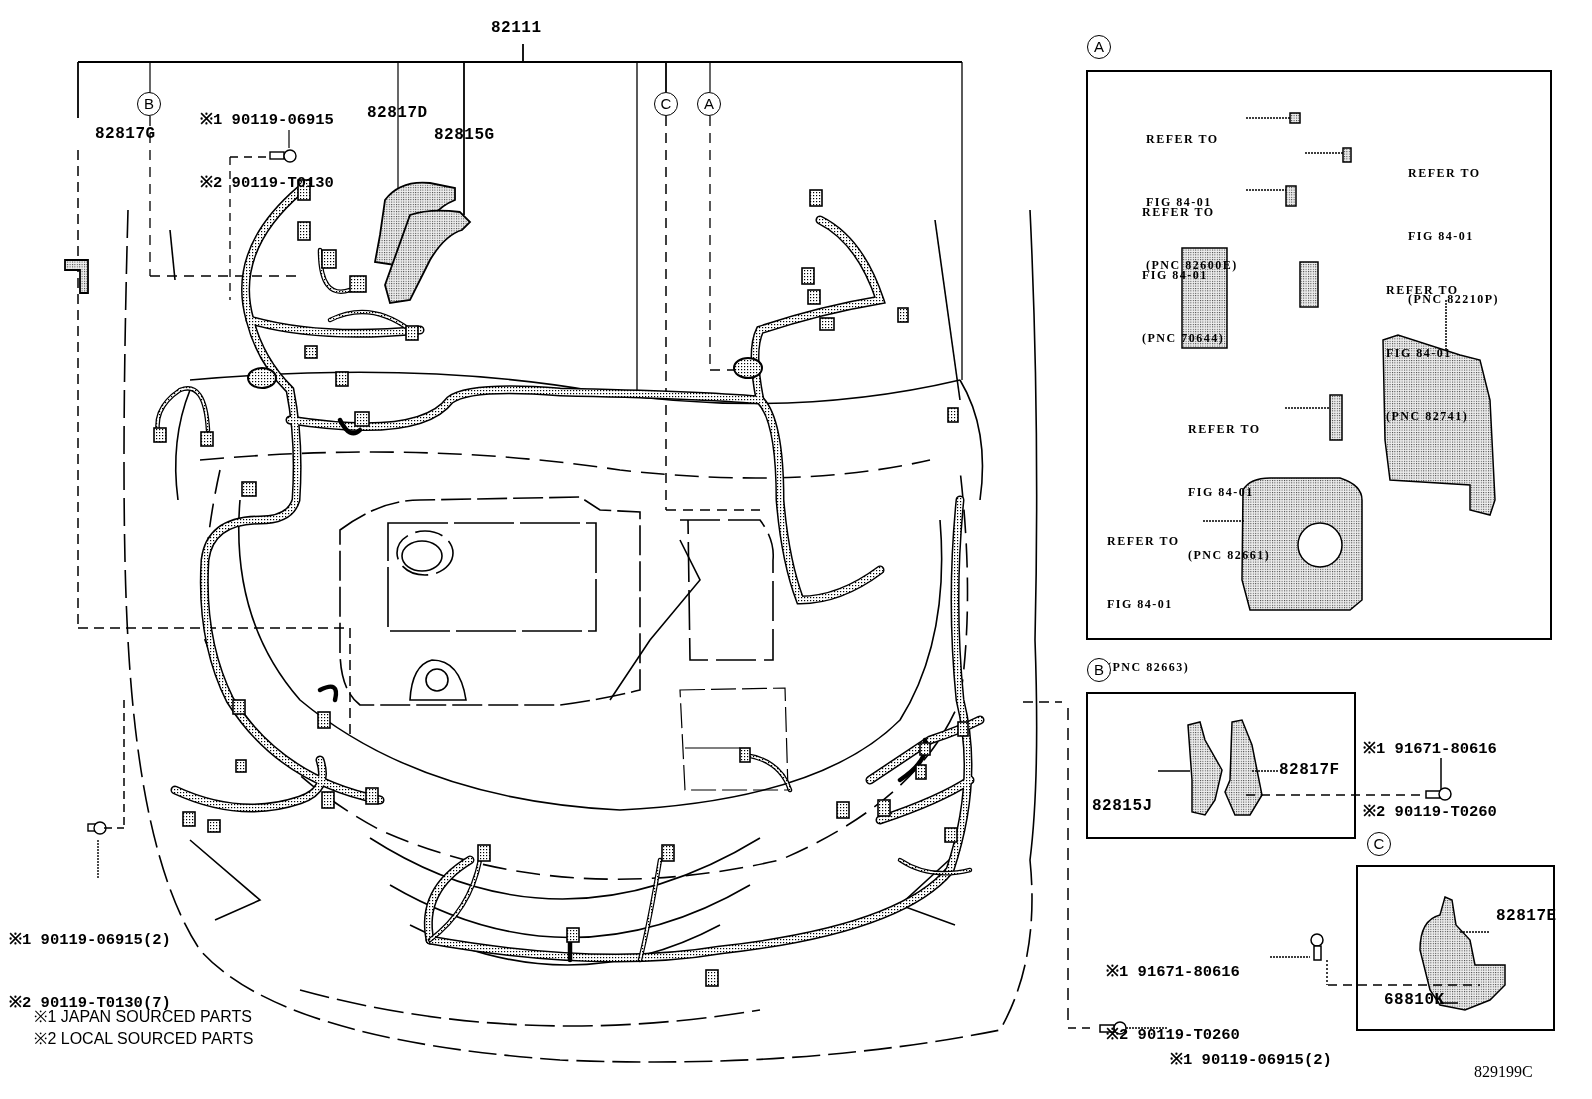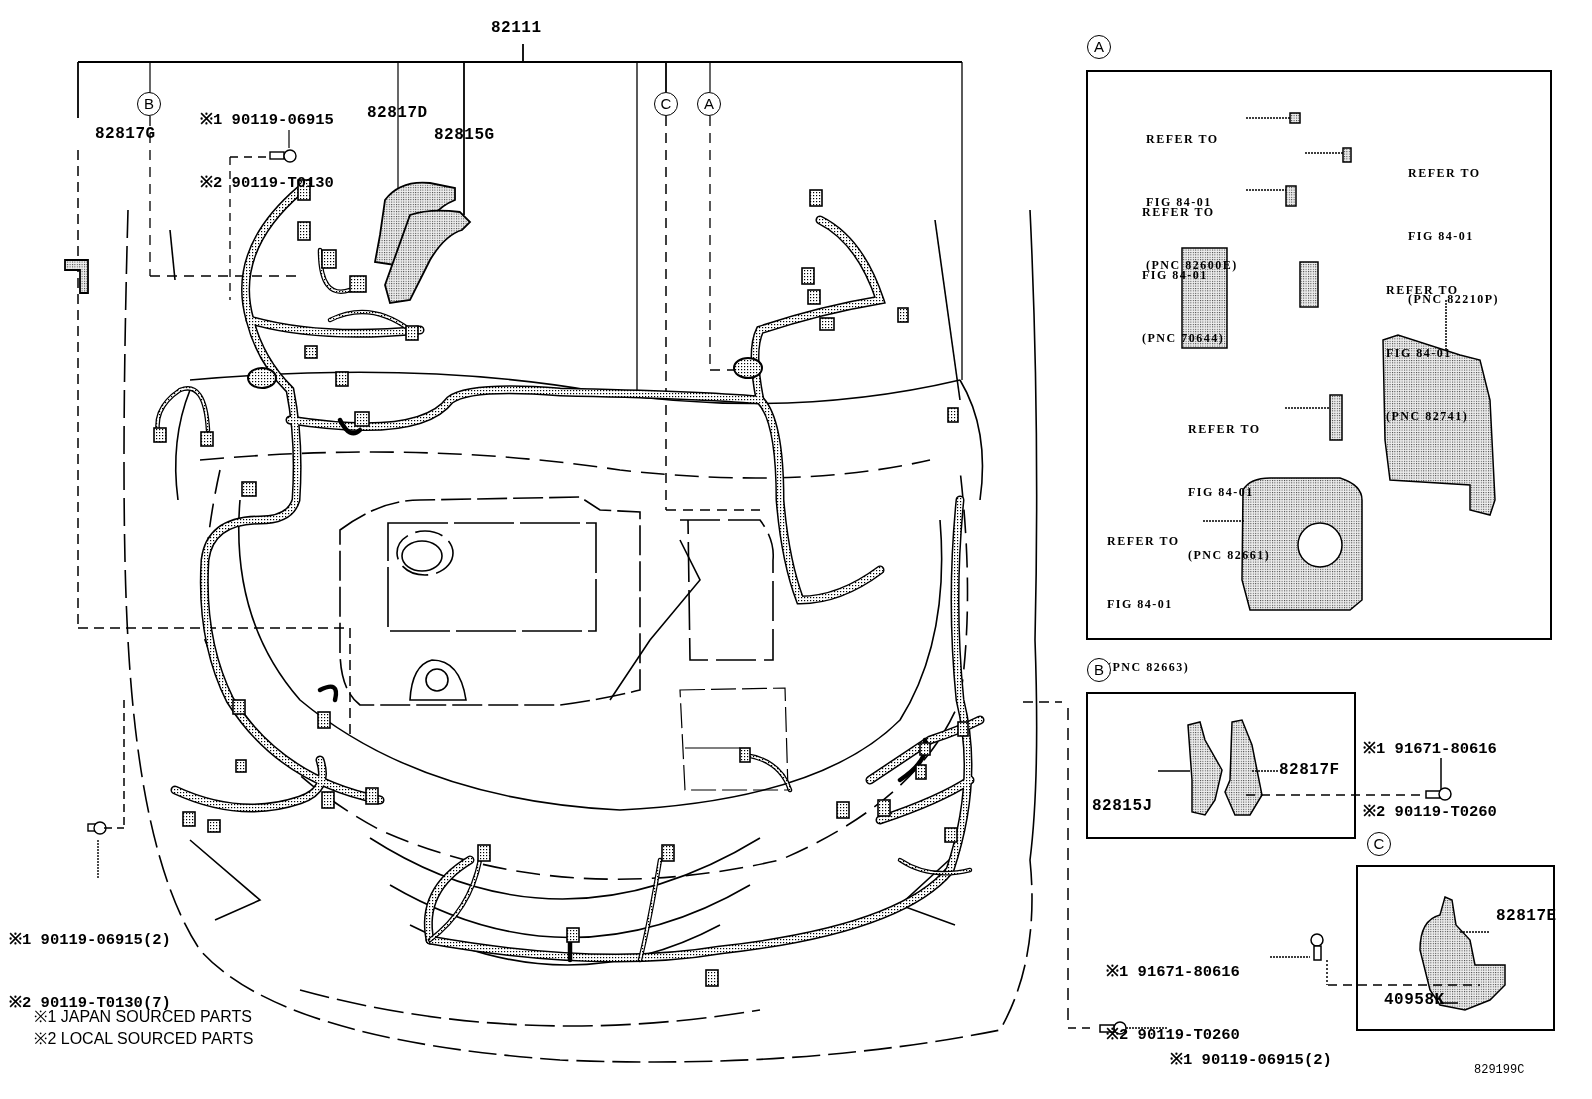--- a/index.html
+++ b/index.html
@@ -3,21 +3,21 @@
 <meta charset="utf-8">
 <style>
   html, body { margin: 0; padding: 0; background: #ffffff; }
   body { width: 1592px; height: 1099px; position: relative; overflow: hidden; font-family: "DejaVu Sans Mono", monospace; color: #000; }
   svg.diagram { position: absolute; left: 0; top: 0; width: 1592px; height: 1099px; }
   .lbl { position: absolute; font-family: "Liberation Mono", "DejaVu Sans Mono", monospace; font-weight: bold; font-size: 16px; letter-spacing: 0.5px; white-space: nowrap; line-height: 1; }
   .lbl-sm { position: absolute; font-family: "Liberation Mono", "DejaVu Sans Mono", monospace; font-weight: bold; font-size: 15.5px; white-space: pre; line-height: 21px; }
   .ref { position: absolute; font-family: "Liberation Serif", "DejaVu Serif", serif; font-weight: bold; font-size: 12px; letter-spacing: 1.5px; white-space: pre; line-height: 21px; }
   .note { position: absolute; font-family: Liberation Sans, sans-serif; font-size: 16px; white-space: nowrap; line-height: 22px; margin-top: 8px; }
   .circ { position: absolute; width: 22px; height: 22px; border: 1.6px solid #000; border-radius: 50%; background: #fff; font-family: "Liberation Sans", "DejaVu Sans", sans-serif; font-size: 15px; text-align: center; line-height: 22px; }
-  .code { position: absolute; font-family: Liberation Mono, monospace; font-size: 12px; white-space: nowrap; }
+  .code { position: absolute; font-family: Liberation Serif, serif; font-size: 16px; white-space: nowrap; }
 </style>
 </head>
 <body>
 
 <svg class="diagram" viewBox="0 0 1592 1099" xmlns="http://www.w3.org/2000/svg">
   <defs>
     <pattern id="dots" width="3" height="3" patternUnits="userSpaceOnUse">
       <rect width="3" height="3" fill="#fff"></rect>
       <rect width="1.2" height="1.2" fill="#000"></rect>
     </pattern>
@@ -317,21 +317,21 @@
 <div class="circ" style="left:1087px; top:658px;">B</div>
 <div class="lbl" style="left:1092px; top:798px;">82815J</div>
 <div class="lbl" style="left:1279px; top:762px;">82817F</div>
 <div class="lbl-sm" style="left:1363px; top:697px;">
   <div>※1 91671-80616</div>
   <div>※2 90119-T0260</div>
 </div>
 
 <div class="circ" style="left:1367px; top:832px;">C</div>
 <div class="lbl" style="left:1496px; top:908px;">82817E</div>
-<div class="lbl" style="left:1384px; top:992px;">40958K</div>
+<div class="lbl" style="left:1384px; top:992px;">68810K</div>
 <div class="lbl-sm" style="left:1106px; top:920px;">
   <div>※1 91671-80616</div>
   <div>※2 90119-T0260</div>
 </div>
 
 <div class="lbl-sm" style="left:1170px; top:1008px;">
   <div>※1 90119-06915(2)</div>
   
 </div>
 

